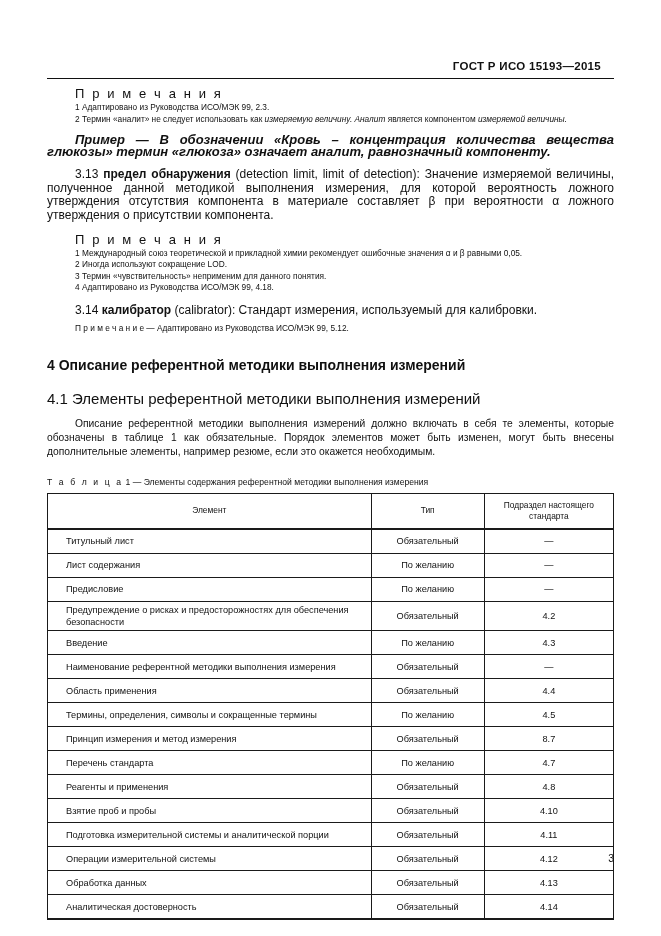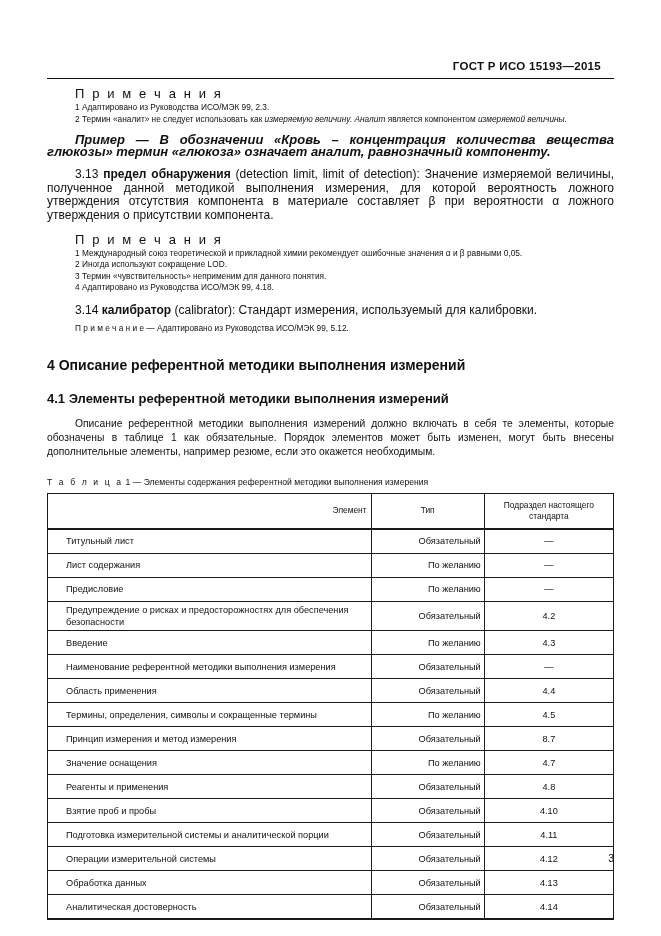--- a/index.html
+++ b/index.html
@@ -91,22 +91,22 @@
   .term b { font-weight: bold; }
 
   
   h2.sec {
     font-size: 14px;
     font-weight: bold;
     margin: 24px 0 0 0;
     line-height: 15px;
   }
   h3.subsec {
-    font-size: 13px;
-    font-weight: bold;
+    font-size: 15px;
+    font-weight: normal;
     margin: 19px 0 0 0;
     line-height: 14px;
   }
 
   p.body {
     font-size: 10.3px;
     line-height: 13.8px;
     text-align: justify;
     text-indent: 28px;
     margin: 11px 0 0 0;
@@ -132,33 +132,33 @@
     font-weight: normal;
     vertical-align: middle;
   }
   table.doc-table thead th {
     font-size: 8.4px;
     line-height: 11px;
     text-align: center;
     padding: 6px 4px;
     border-bottom-width: 2px;
   }
-  table.doc-table thead th:first-child { padding: 6px 4px; text-align: right; }
+  table.doc-table thead th:first-child { padding: 6px 4px; }
 
   table.doc-table tbody td {
     font-size: 9.2px;
     line-height: 12.4px;
     height: 19px;
   }
   td.c-element {
     text-align: left;
     padding: 2px 6px 2px 18px;
   }
   td.c-type {
-    text-align: right;
+    text-align: center;
     padding: 2px 3px;
   }
   td.c-ref {
     text-align: center;
     padding: 2px 3px;
   }
   tbody tr:last-child td { border-bottom-width: 2px; }
 
   .col-element { width: 323px; }
   .col-type    { width: 113px; }
@@ -279,21 +279,21 @@
             <td class="c-element">Термины, определения, символы и сокращенные термины</td>
             <td class="c-type">По желанию</td>
             <td class="c-ref">4.5</td>
           </tr>
           <tr>
             <td class="c-element">Принцип измерения и метод измерения</td>
             <td class="c-type">Обязательный</td>
             <td class="c-ref">8.7</td>
           </tr>
           <tr>
-            <td class="c-element">Значение оснащения</td>
+            <td class="c-element">Перечень стандарта</td>
             <td class="c-type">По желанию</td>
             <td class="c-ref">4.7</td>
           </tr>
           <tr>
             <td class="c-element">Реагенты и применения</td>
             <td class="c-type">Обязательный</td>
             <td class="c-ref">4.8</td>
           </tr>
           <tr>
             <td class="c-element">Взятие проб и пробы</td>

